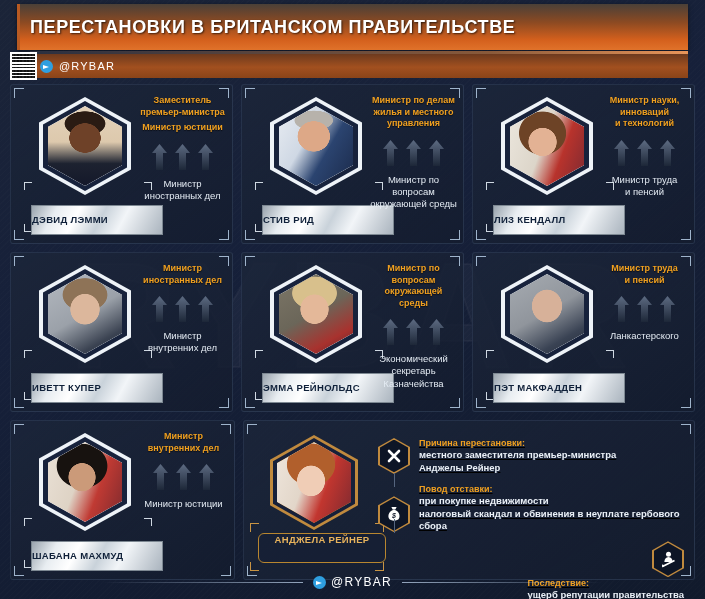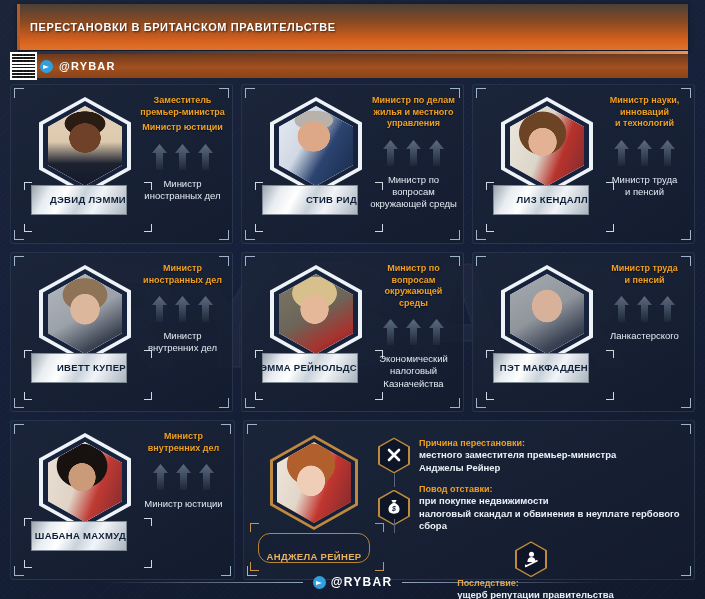--- a/index.html
+++ b/index.html
@@ -26,42 +26,42 @@
   }
   
   .hdr {
     position:absolute; left:17px; top:4px; width:671px; height:46px;
     background:linear-gradient(180deg,#4a4038 0%,#8c4a22 40%,#d4601d 78%,#e0722a 100%);
     border-left:3px solid #b85a22;
     display:flex; align-items:center;
     box-shadow:0 1px 4px rgba(0,0,0,.5);
   }
   .hdr-title {
-    color:#fff; font-size:11px; font-weight:bold; letter-spacing:.6px;
+    color:#fff; font-size:18px; font-weight:bold; letter-spacing:.6px;
     padding-left:10px; text-shadow:1px 1px 2px rgba(0,0,0,.65);
     white-space:nowrap;
   }
   .subbar {
     position:absolute; left:30px; top:54px; width:658px; height:24px;
     background:linear-gradient(180deg,#6d3a1e 0%,#a2501f 55%,#8a4419 100%);
     display:flex; align-items:center;
   }
   .subbar:before{
     content:""; position:absolute; left:0; top:-3px; width:100%; height:3px;
     background:linear-gradient(90deg,#2a2f40 0%,#8a5a3a 70%,#e8955a 100%);
   }
   .tg-badge {
     width:13px;height:13px;border-radius:50%;
     background:#2f9fe0; margin-left:10px; position:relative; flex:none;
   }
   .tg-badge:after{
     content:""; position:absolute; left:3px; top:5px;
     border-left:6px solid #fff; border-top:2px solid transparent; border-bottom:2px solid transparent;
   }
-  .tg-label{ color:#fff; font-size:11px; font-weight:bold; letter-spacing:1.2px; margin-left:6px; }
+  .tg-label{ color:#fff; font-size:11px; font-weight:normal; letter-spacing:1.2px; margin-left:6px; }
   .qr {
     position:absolute; left:10px; top:52px; width:27px; height:28px;
     background:#fff; padding:2px;
   }
   .qr-inner{
     width:100%;height:100%;
     background-image:
       repeating-linear-gradient(0deg,#111 0 1.6px, #fff 1.6px 3.2px),
       repeating-linear-gradient(90deg,#111 0 1.6px, rgba(255,255,255,0) 1.6px 3.4px);
     background-blend-mode:screen;
@@ -90,24 +90,24 @@
     position:absolute; inset:0;
     clip-path:polygon(50% 0%,100% 26%,100% 74%,50% 100%,0% 74%,0% 26%);
     background:#eef3f8;
   }
   .hex.ring2 { inset:4px; background:#17223c; }
   .hex.photo { inset:9px; }
   .ph { position:absolute; inset:0; clip-path:polygon(50% 0%,100% 26%,100% 74%,50% 100%,0% 74%,0% 26%); }
 
   
   .plate{
-    position:absolute; left:20px; bottom:28px; width:96px; height:30px;
+    position:absolute; left:20px; bottom:8px; width:132px; height:30px;
     background:linear-gradient(118deg,#9aa4ae 0%,#e8edf1 18%,#ffffff 34%,#c9d2da 52%,#f2f5f8 68%,#aab4be 100%);
     border:1px solid #7d8892;
-    display:flex; align-items:center; justify-content:flex-end;
+    display:flex; align-items:center; justify-content:flex-start;
   }
   .plate span{
     font-size:9.5px; font-weight:bold; color:#0f2039; letter-spacing:.3px;
     text-align:center; line-height:1.05; white-space:nowrap;
   }
   .pcorner{ position:absolute; width:8px; height:8px; }
   .p-tl{ left:13px; bottom:53px; border-left:1.5px solid #cfd8e2; border-top:1.5px solid #cfd8e2; }
   .p-tr{ left:133px; bottom:53px; border-right:1.5px solid #cfd8e2; border-top:1.5px solid #cfd8e2; }
   .p-bl{ left:13px; bottom:11px; border-left:1.5px solid #cfd8e2; border-bottom:1.5px solid #cfd8e2; }
   .p-br{ left:133px; bottom:11px; border-right:1.5px solid #cfd8e2; border-bottom:1.5px solid #cfd8e2; }
@@ -126,34 +126,34 @@
   .role-new{
     color:#e3eaf2; font-size:9.5px; text-align:center; line-height:1.3;
   }
 
   
   .rayner-hex{ position:absolute; left:26px; top:14px; width:88px; height:95px; }
   .rhex{ position:absolute; inset:0; clip-path:polygon(50% 0%,100% 26%,100% 74%,50% 100%,0% 74%,0% 26%); background:#c08a3e;}
   .rhex.in{ inset:3px; background:#16203a; }
   .rhex.pic{ inset:7px; }
   .rplate{
-    position:absolute; left:14px; bottom:16px; width:112px; height:30px;
-    border:1.5px solid #b8862f; border-radius:12px;
+    position:absolute; left:14px; bottom:16px; width:128px; height:30px;
+    border:1.5px solid #b8862f; border-radius:6px;
     background:rgba(22,31,52,.55);
-    display:flex; align-items:flex-end; justify-content:center;
+    display:flex; align-items:flex-start; justify-content:center;
   }
   .rplate span{ color:#e8b35c; font-size:9.5px; font-weight:bold; letter-spacing:.3px; white-space:nowrap; }
   .rp-c{ position:absolute; width:9px; height:9px; border-color:#c99443; }
   .rp-tl{ left:6px; bottom:47px; border-left:1.5px solid #c99443; border-top:1.5px solid #c99443;}
   .rp-tr{ left:131px; bottom:47px; border-right:1.5px solid #c99443; border-top:1.5px solid #c99443;}
   .rp-bl{ left:6px; bottom:8px; border-left:1.5px solid #c99443; border-bottom:1.5px solid #c99443;}
   .rp-br{ left:131px; bottom:8px; border-right:1.5px solid #c99443; border-bottom:1.5px solid #c99443;}
 
   .facts{ position:absolute; left:134px; top:16px; right:10px; }
-  .fact{ display:flex; align-items:center; margin-bottom:9px; position:relative; }
+  .fact{ display:flex; align-items:flex-end; margin-bottom:9px; position:relative;text-decoration:underline; }
   .fact:last-child{ margin-bottom:0;flex-direction:column; }
   .fhex{
     width:32px;height:36px;flex:none; position:relative;
     clip-path:polygon(50% 0%,100% 25%,100% 75%,50% 100%,0% 75%,0% 25%);
     background:#c08a3e;
   }
   .fhex i{
     position:absolute; inset:1.6px;
     clip-path:polygon(50% 0%,100% 25%,100% 75%,50% 100%,0% 75%,0% 25%);
     background:#0d1526; display:flex; align-items:center; justify-content:center;
@@ -422,21 +422,21 @@
               </svg>
             <svg class="arr" viewBox="0 0 15 26">
                 <path d="M7.5 0 L15 9 L11 9 L11 26 L4 26 L4 9 L0 9 Z" fill="url(#ag)"></path>
               </svg>
             <svg class="arr" viewBox="0 0 15 26">
                 <path d="M7.5 0 L15 9 L11 9 L11 26 L4 26 L4 9 L0 9 Z" fill="url(#ag)"></path>
               </svg>
           </div>
           <div class="role-new">
             <div>Экономический</div>
-            <div>налоговый</div>
+            <div>секретарь</div>
             <div>Казначейства</div>
           </div>
         </div>
       </div>
 
       <div class="card w1">
         <span class="corner c-tl"></span>
         <span class="corner c-tr"></span>
         <span class="corner c-bl"></span>
         <span class="corner c-br"></span>

